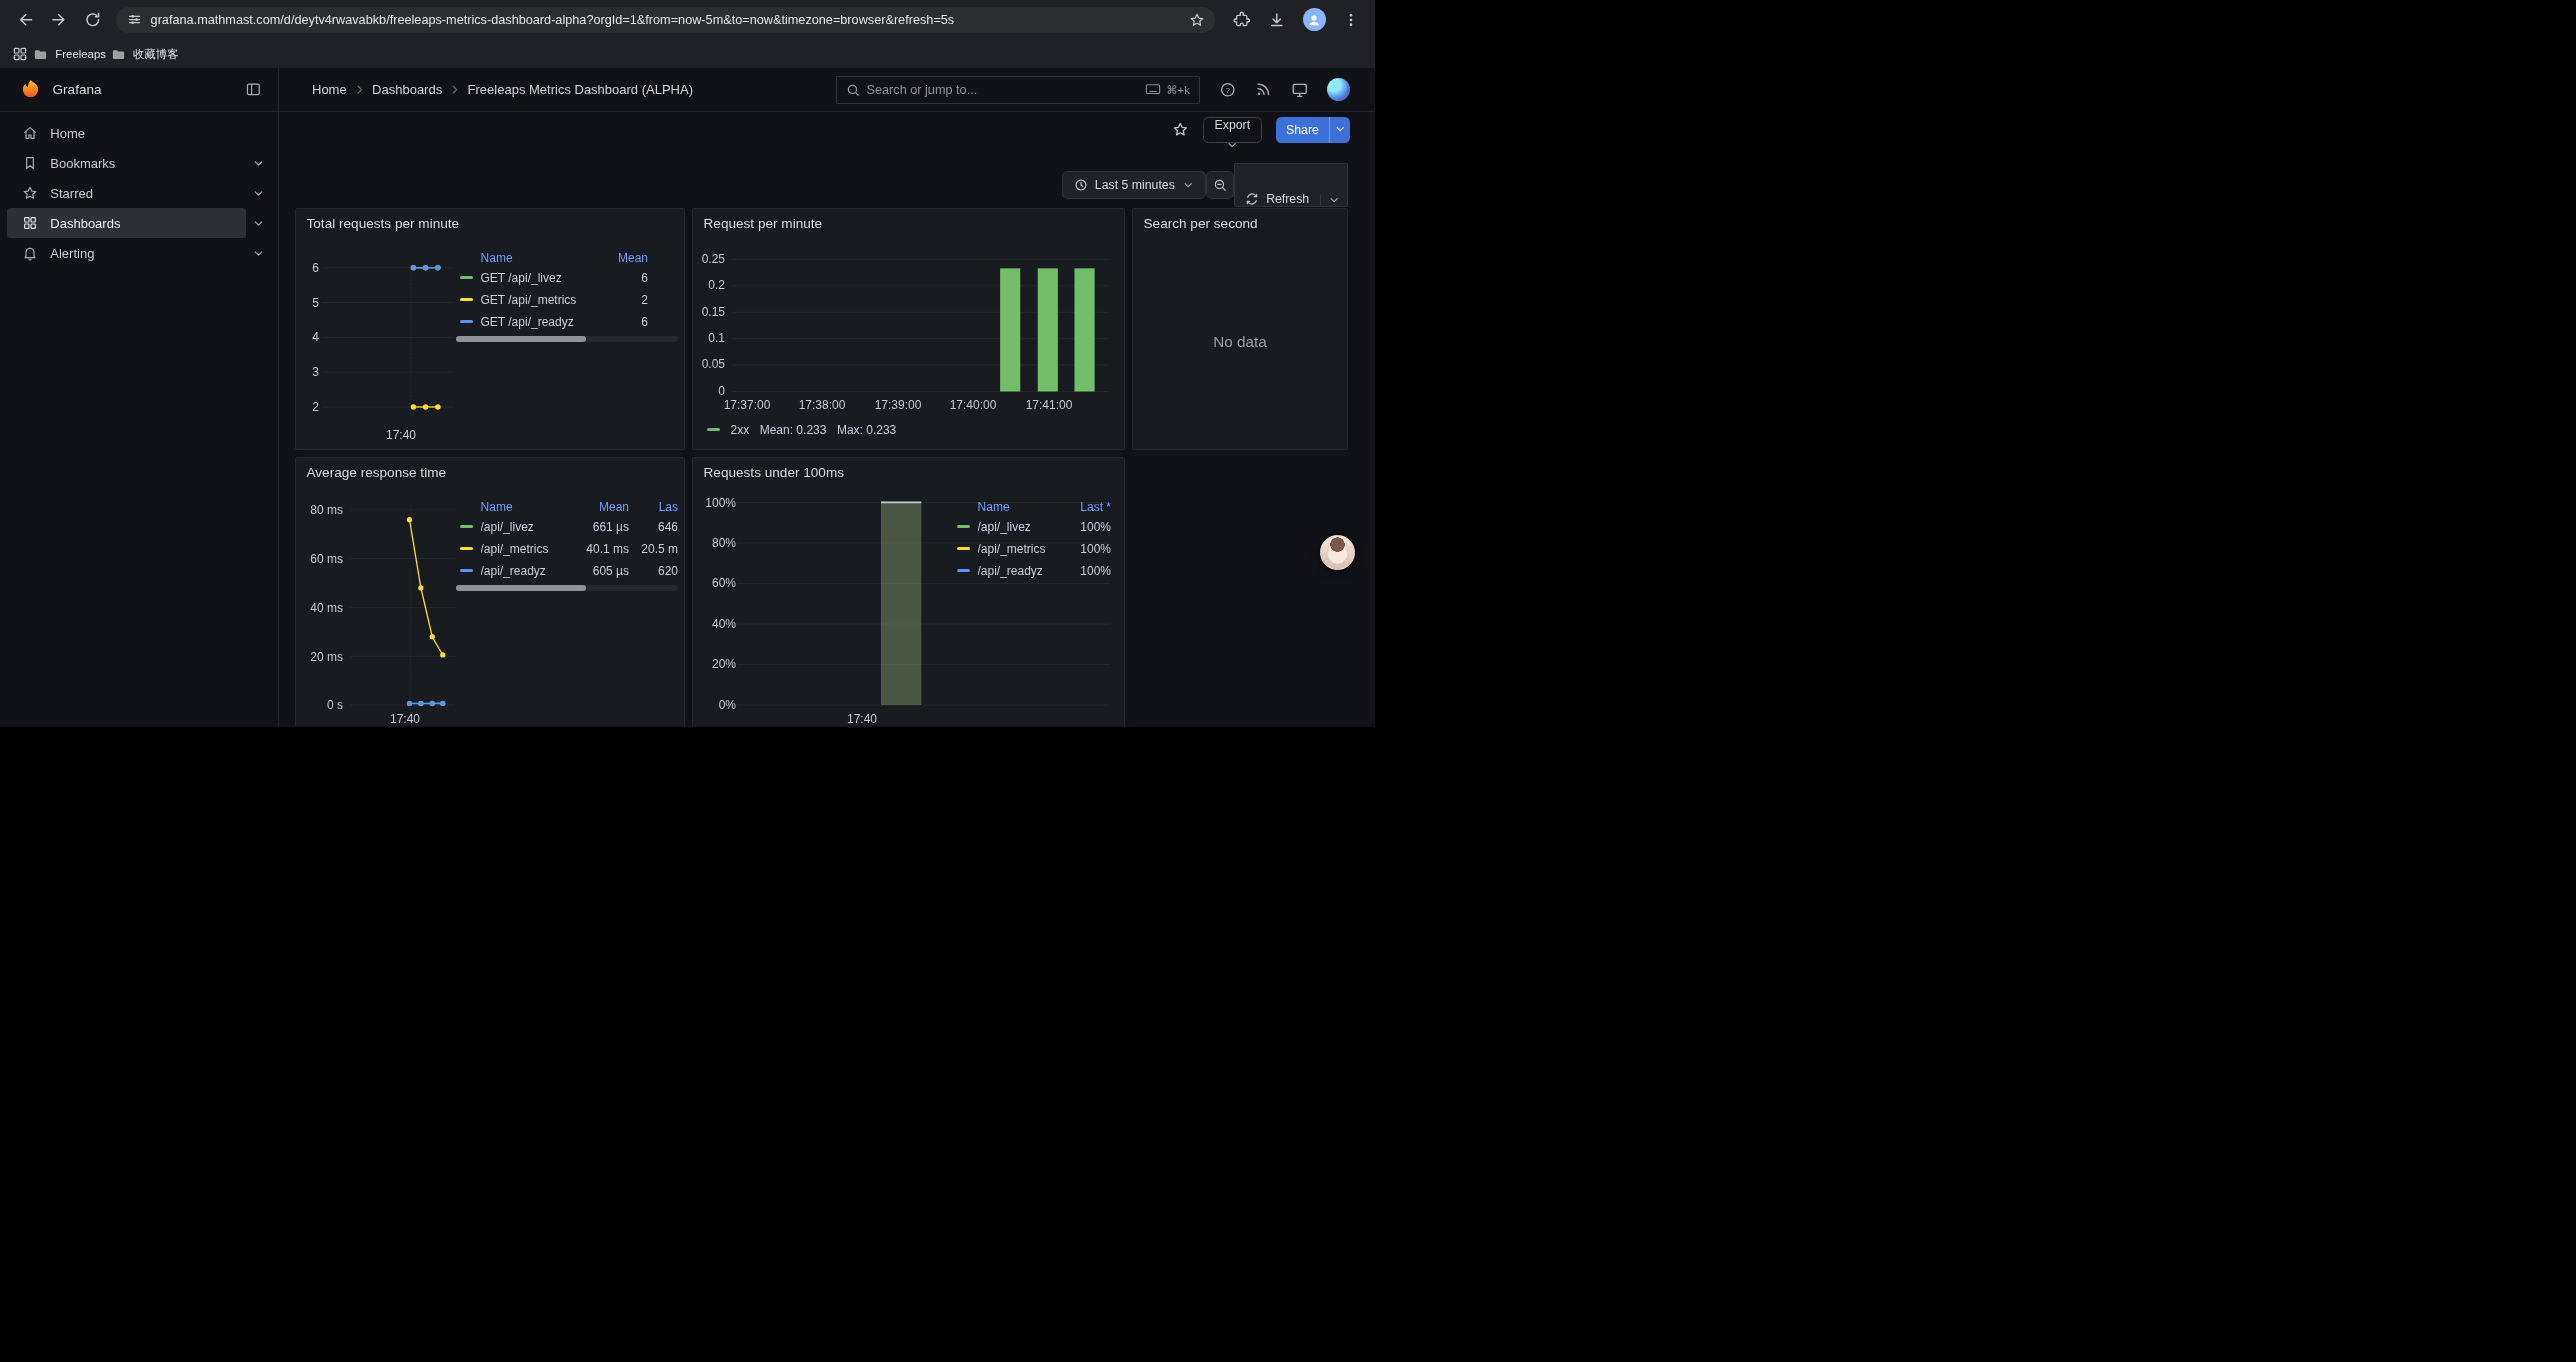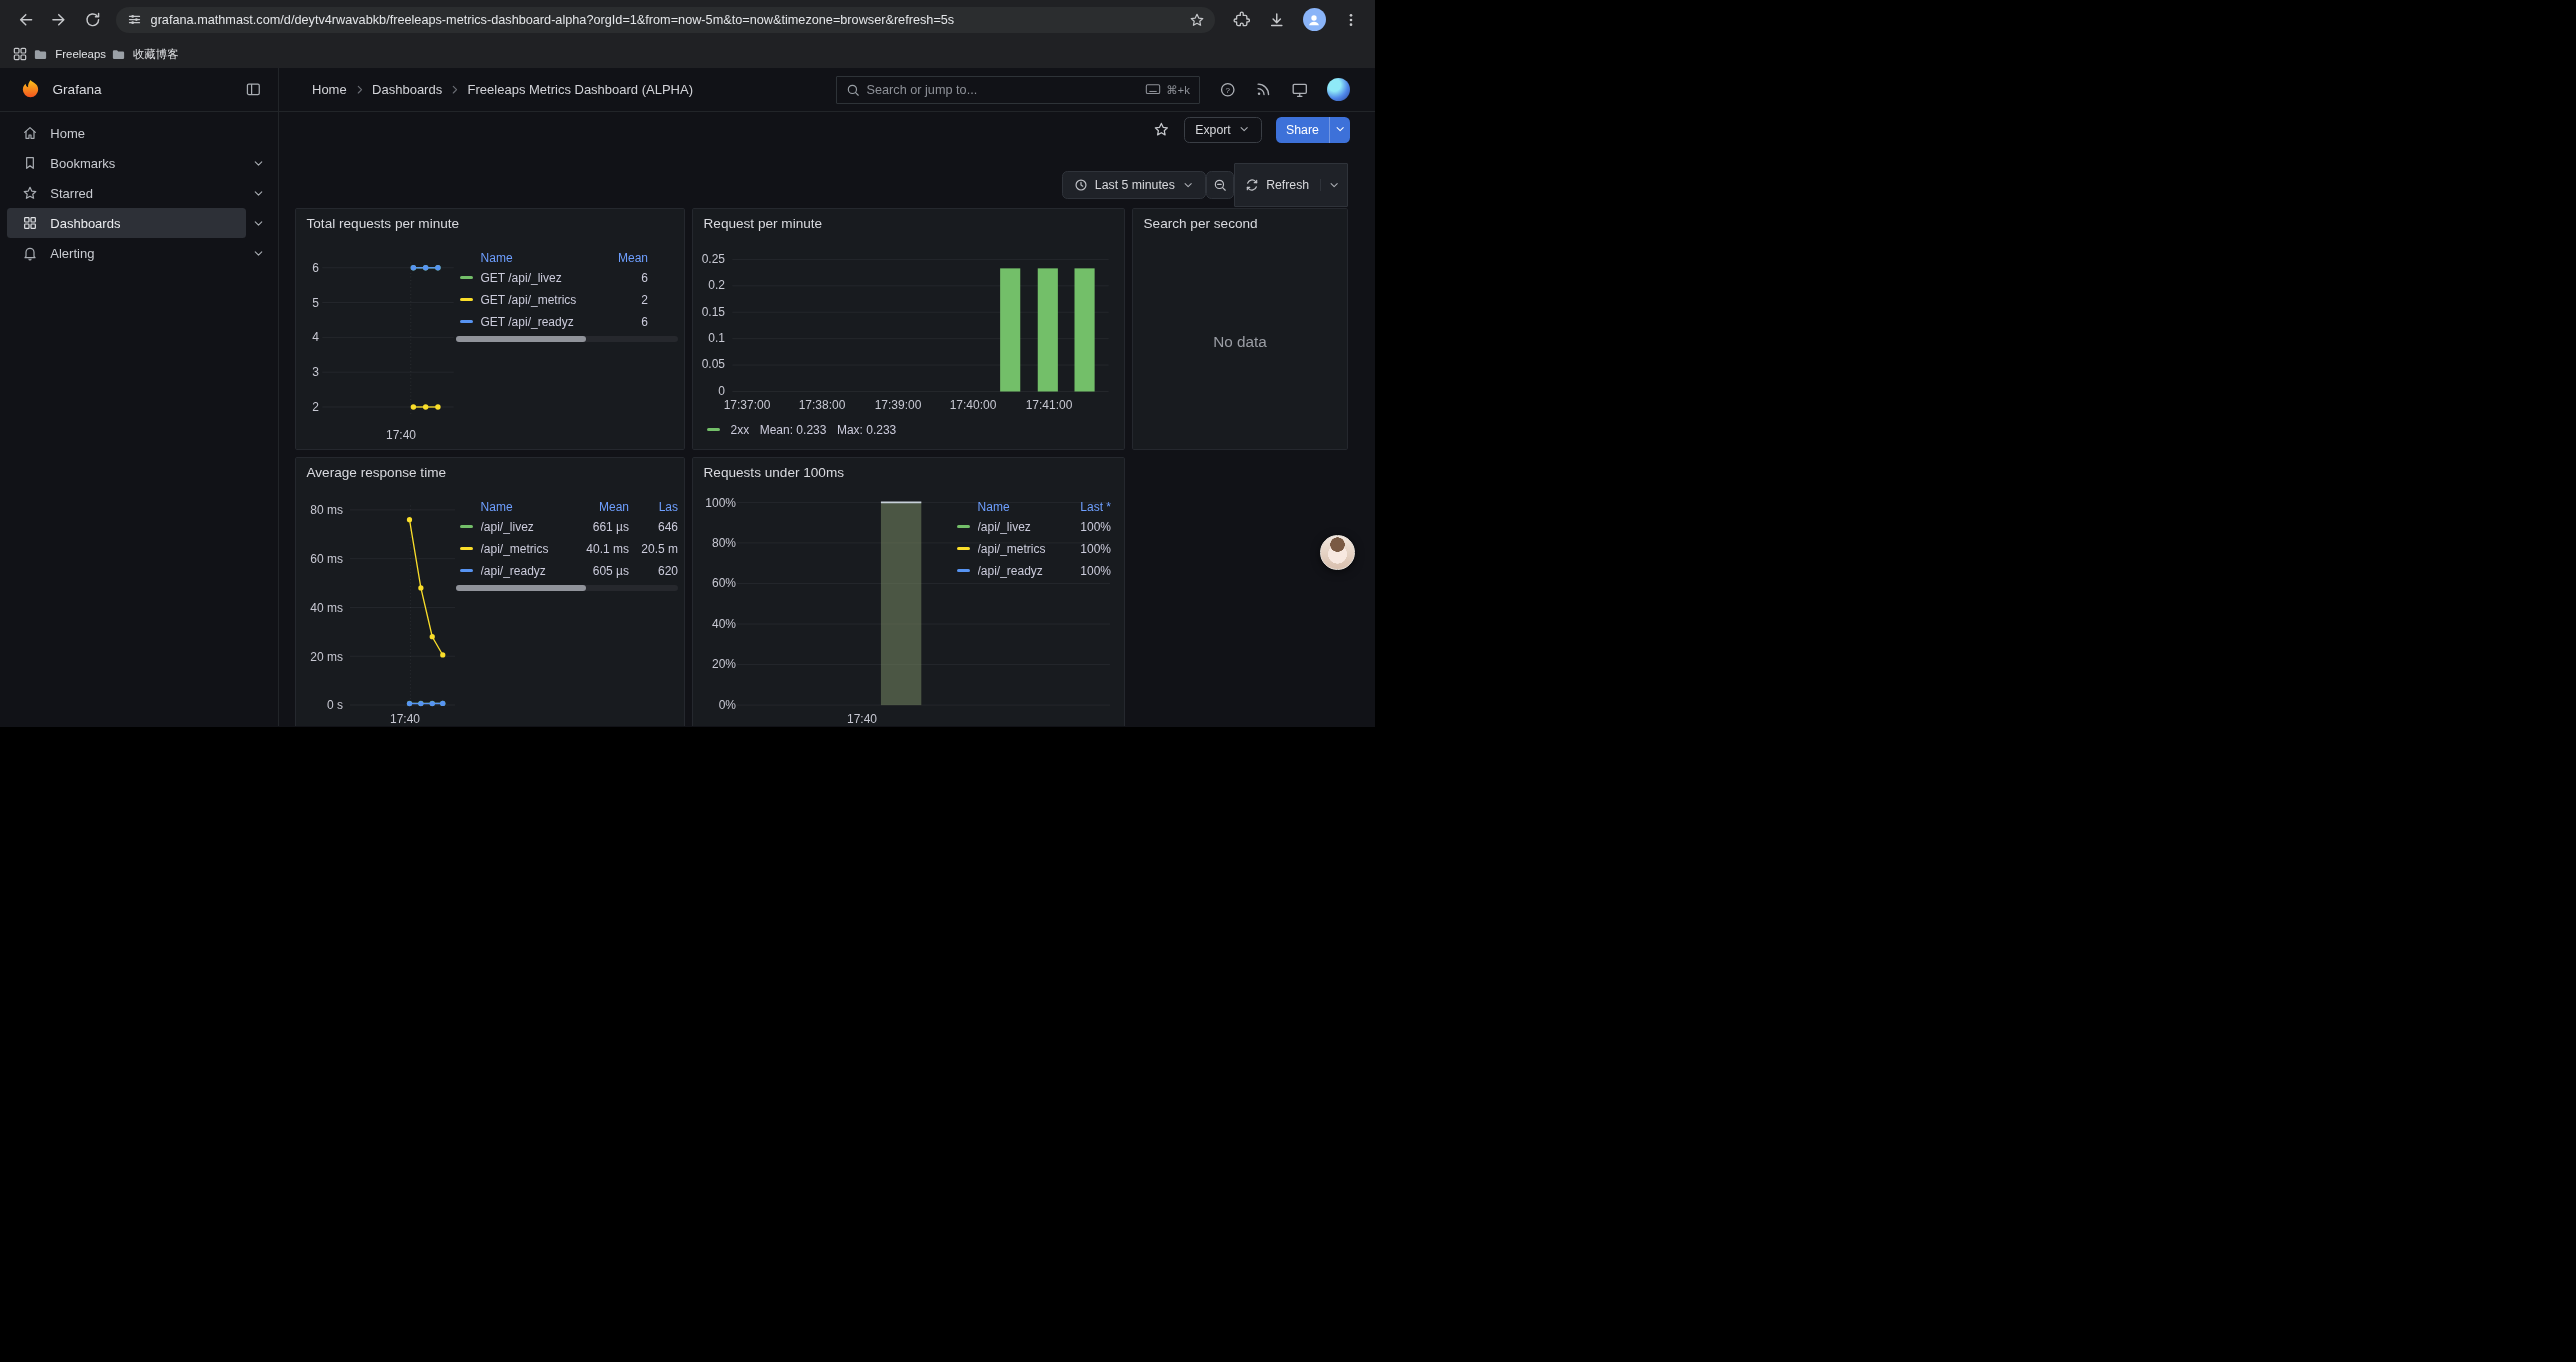--- a/index.html
+++ b/index.html
@@ -48,29 +48,29 @@
   .crumbs { display:flex; align-items:center; gap:7px; font-size:13px; color:#d3d4d9; white-space:nowrap; }
   .crumb-sep { color:#6b6e75; display:flex; }
   .searchbox { margin-left:auto; width:364px; height:28px; border:0.9px solid #2e3338; background:#111217; border-radius:1px; display:flex; align-items:center; padding:0 8.8px; gap:7px; margin-right:19px; }
   .search-ph { flex:1; color:#8e9198; font-size:12.7px; }
   .shortcut { display:flex; align-items:center; gap:5.3px; color:#8e9198; font-size:11.4px; }
   .nav-icons { display:flex; align-items:center; gap:19px; color:#aeb1b7; }
   .gf-avatar { width:23px; height:23px; border-radius:50%;
     background: radial-gradient(circle at 32% 30%, #8fe9f7 0 28%, #4f86e8 60%, #27418f); }
 
   .subnav { position:absolute; left:0; top:44px; width:100%; height:35px; display:flex; align-items:center; justify-content:flex-end; gap:14px; padding-right:24.6px; }
-  .btn-secondary { display:flex; align-items:center; gap:7px; height:26px; padding:0 10.5px; border:0.9px solid #3a3e45; border-radius:5.3px; color:#d8d9dd; font-size:12.3px; background:transparent; }
+  .btn-secondary { display:flex; align-items:center; gap:7px; height:26px; padding:0 10.5px; border:0.9px solid #3a3e45; border-radius:5.3px; color:#d8d9dd; font-size:12.3px; background:transparent;flex-direction:column; }
   .btn-split { display:flex; height:26px; border-radius:5.3px; overflow:hidden; }
   .share-main { display:flex; align-items:center; padding:0 10.5px; background:#3d71d9; color:#fff; font-size:12.3px; font-weight:500; }
   .share-caret { width:21px; display:flex; align-items:center; justify-content:center; background:#3d71d9; color:#fff; border-left:0.9px solid rgba(255,255,255,0.28); }
 
   .timebar { position:absolute; top:95px; right:27px; display:flex; align-items:center; }
   .tb-btn { display:flex; align-items:center; gap:7px; height:28px; padding:0 10.5px; background:#1f2228; border:0.9px solid #2f333a; border-radius:5.3px; color:#d8d9dd; font-size:12.3px; }
   .tb-square { width:28px; padding:0; justify-content:center; }
-  .tb-split { display:flex; align-items:center; height:44px; background:#1f2228; border:0.9px solid #2f333a; border-radius:1px; color:#d8d9dd; font-size:12.3px; }
+  .tb-split { display:flex; align-items:flex-end; height:44px; background:#1f2228; border:0.9px solid #2f333a; border-radius:1px; color:#d8d9dd; font-size:12.3px; }
   .tb-split .part { display:flex; align-items:center; gap:7px; padding:0 10.5px; }
   .tb-split .caret-part { padding:0 7px; border-left:0.9px solid #2f333a; display:flex; align-items:center; }
 
   
   .panel { position:absolute; background:#181b1f; border:0.9px solid #25282e; border-radius:1.8px; }
   .panel-title { position:absolute; top:7px; left:10.5px; font-size:13.6px; font-weight:500; color:#d9dadf; white-space:nowrap; }
   .ytick { position:absolute; right:0; transform:translateY(-50%); font-size:12px; color:#c8c9d3; white-space:nowrap; }
   .xtick { position:absolute; transform:translateX(-50%); font-size:12px; color:#c8c9d3; white-space:nowrap; }
   .plot { position:absolute; }
 

